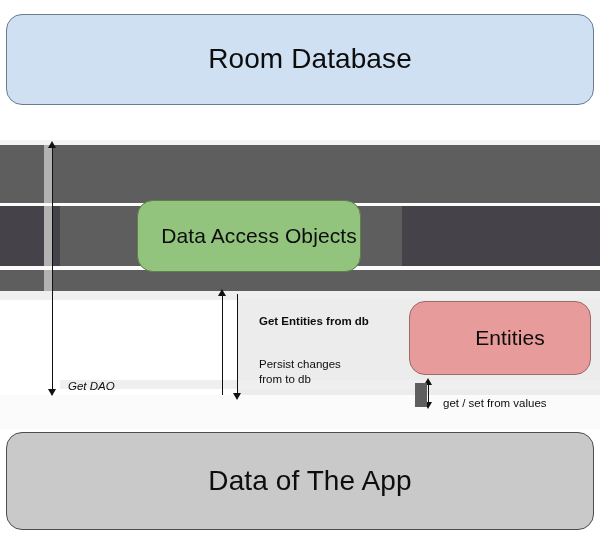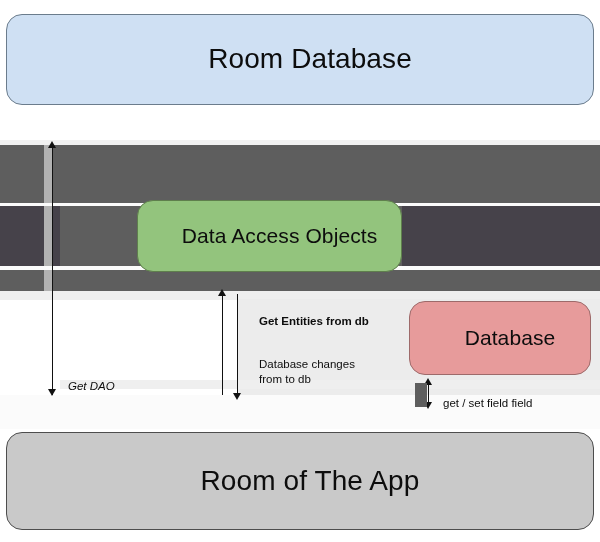--- a/index.html
+++ b/index.html
@@ -51,21 +51,21 @@
     left: 6px;
     top: 14px;
     width: 588px;
     height: 91px;
     background: #cfe0f3;
     border-color: #6b7c8c;
   }
   #dao {
     left: 137px;
     top: 200px;
-    width: 265px;
+    width: 224px;
     height: 72px;
     background: #93c47d;
     border-color: #5f7f4d;
   }
   #entities {
     left: 409px;
     top: 301px;
     width: 182px;
     height: 74px;
     background: #e79b9b;
@@ -144,40 +144,40 @@
 
   <div class="node" id="room-db">
     <span class="node-title">Room Database</span>
   </div>
 
   <div class="node" id="dao">
     <span class="node-title sm">Data Access Objects</span>
   </div>
 
   <div class="node" id="entities">
-    <span class="node-title sm">Database</span>
+    <span class="node-title sm">Entities</span>
   </div>
 
   <div class="node" id="rest-app">
-    <span class="node-title">Room of The App</span>
+    <span class="node-title">Data of The App</span>
   </div>
 
   <div class="vline" style="left:52px; top:146px; height:249px;"></div>
   <div class="arrowhead arrow-up" style="left:48px; top:141px;"></div>
   <div class="arrowhead arrow-down" style="left:48px; top:389px;"></div>
   <div class="edge-label" style="left:68px; top:379px;font-style:italic;">Get DAO</div>
 
   <div class="vline" style="left:222px; top:294px; height:101px;"></div>
   <div class="arrowhead arrow-up" style="left:218px; top:289px;"></div>
   <div class="edge-label" style="left:259px; top:314px;font-weight:bold;">Get Entities from db</div>
 
   <div class="vline" style="left:237px; top:294px; height:101px;"></div>
   <div class="arrowhead arrow-down" style="left:233px; top:393px;"></div>
-  <div class="edge-label" style="left:259px; top:357px;">Database changes</div>
+  <div class="edge-label" style="left:259px; top:357px;">Persist changes</div>
   <div class="edge-label" style="left:259px; top:372px;">from to db</div>
 
   <div class="vline" style="left:428px; top:383px; height:24px;"></div>
   <div class="arrowhead arrow-up" style="left:424px; top:378px;"></div>
   <div class="arrowhead arrow-down" style="left:424px; top:402px;"></div>
   <div style="position:absolute; left:415px; top:383px; width:12px; height:24px; background:#5e5e5e;"></div>
-  <div class="edge-label" style="left:443px; top:396px;">get / set field field</div>
+  <div class="edge-label" style="left:443px; top:396px;">get / set from values</div>
 
 </div>
 
 </body></html>

